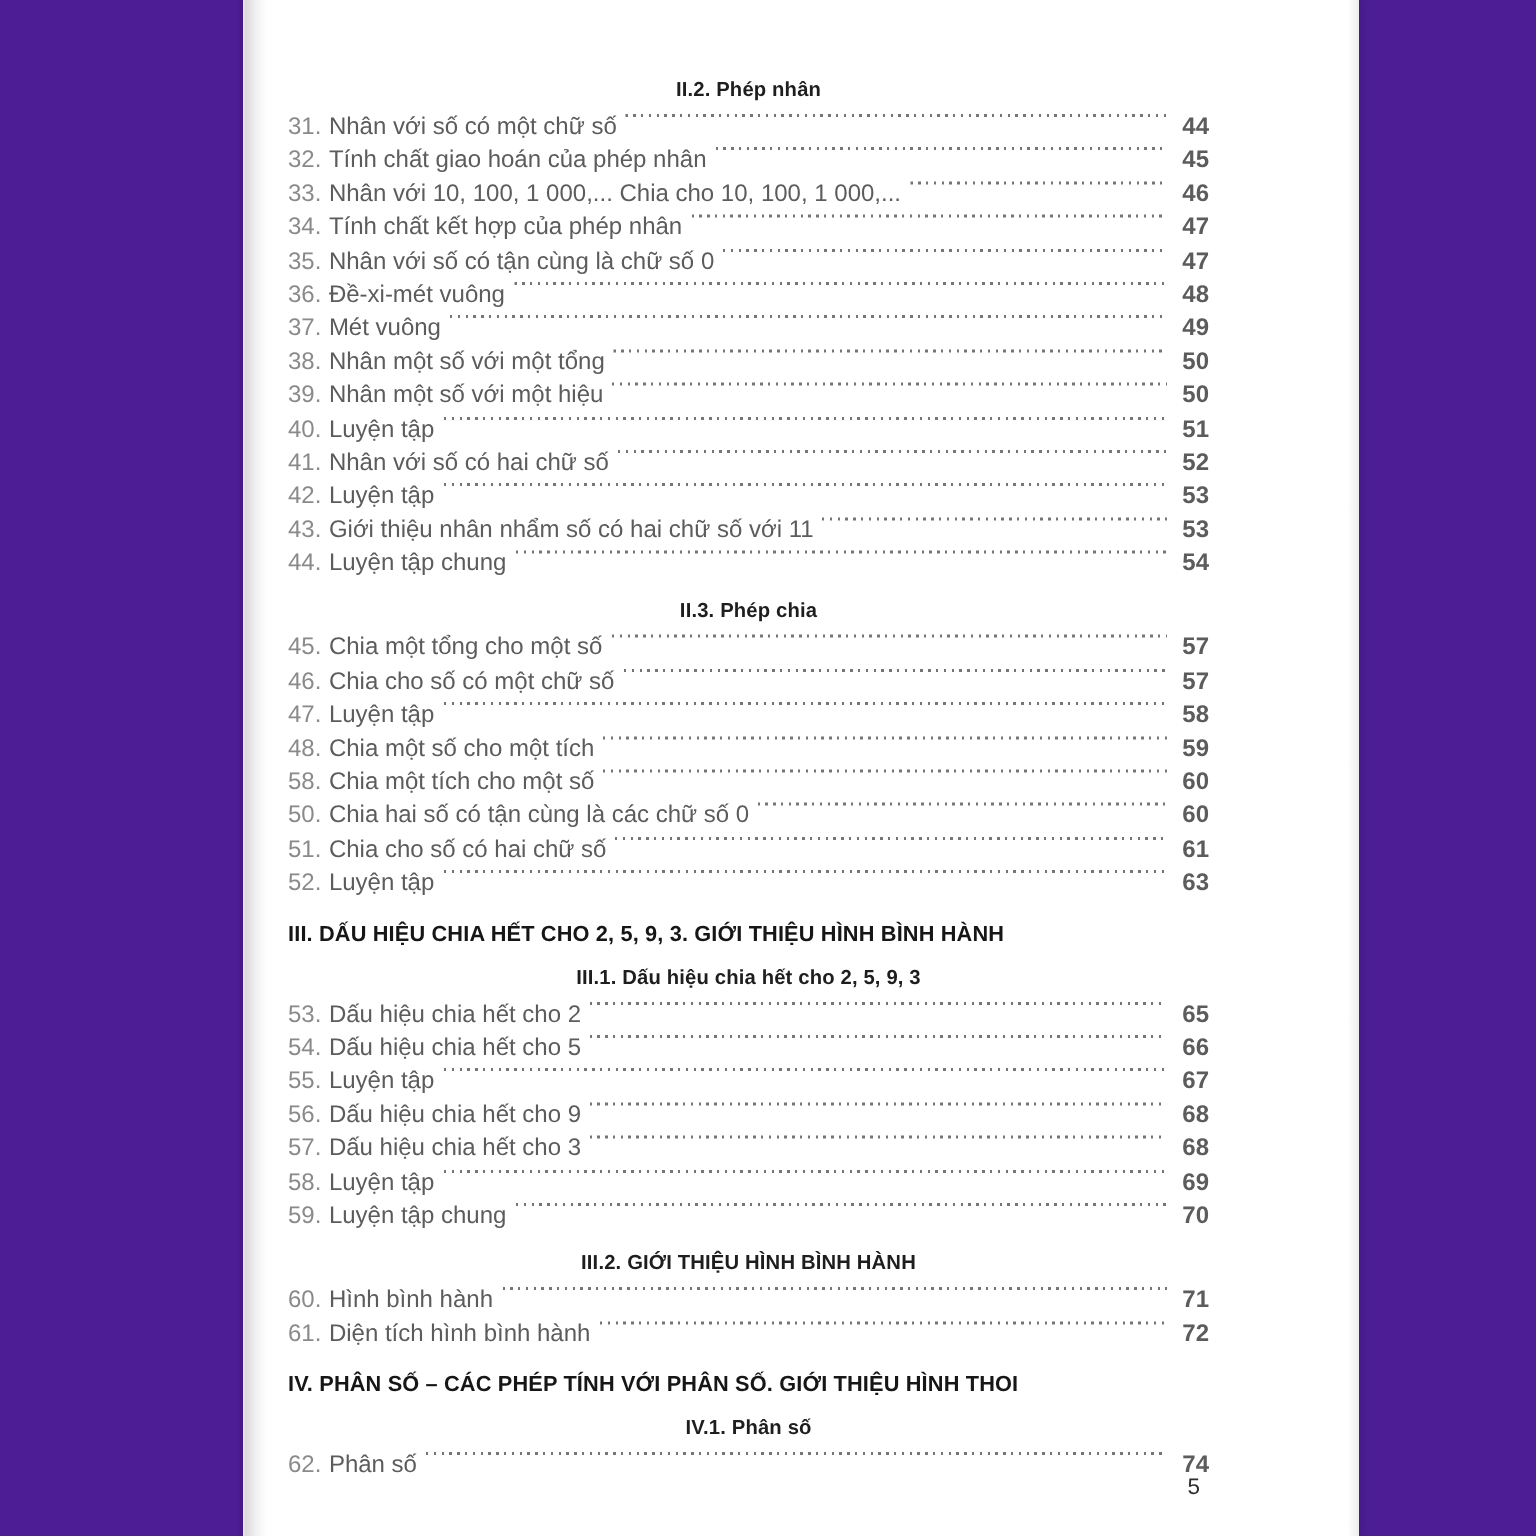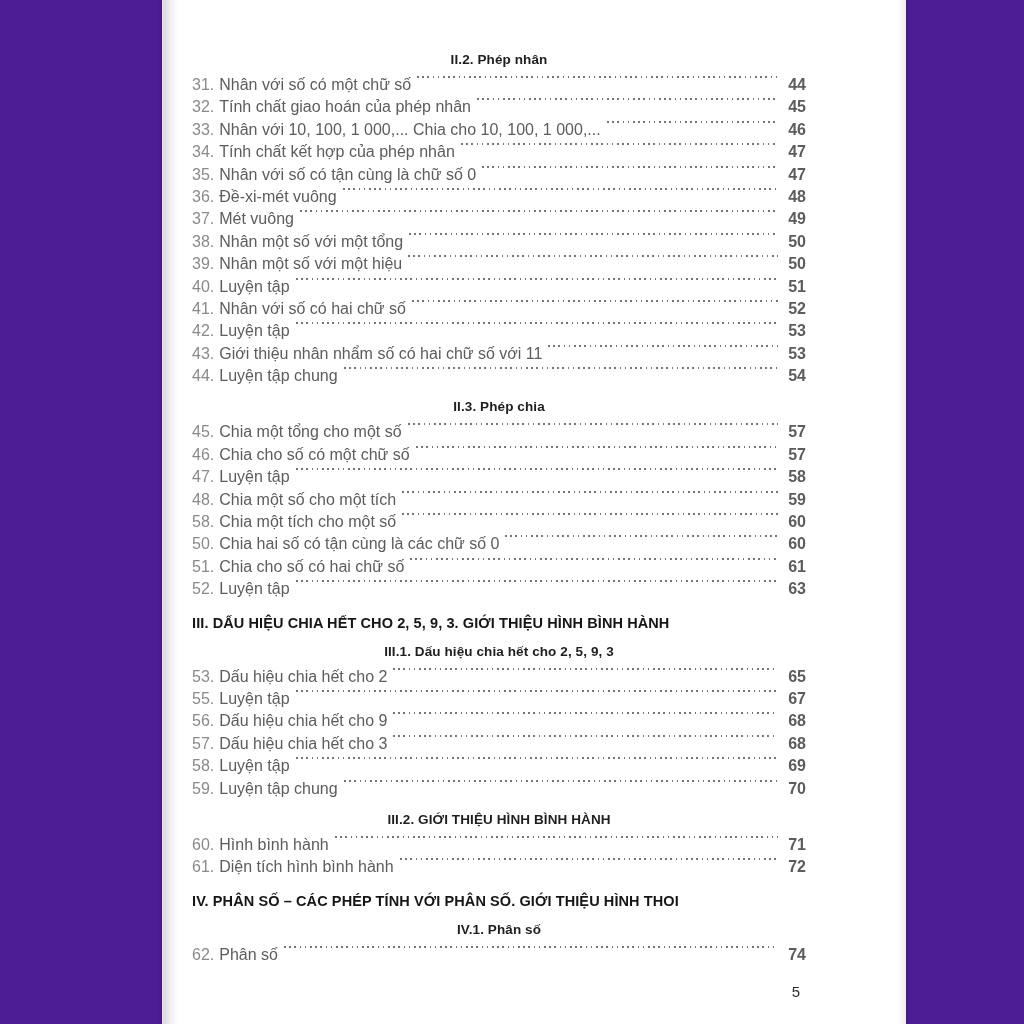--- a/index.html
+++ b/index.html
@@ -257,20 +257,26 @@
           </div>
           <div class="toc-heading-major">III. DẤU HIỆU CHIA HẾT CHO 2, 5, 9, 3. GIỚI THIỆU HÌNH BÌNH HÀNH</div>
           <div class="toc-heading-minor">III.1. Dấu hiệu chia hết cho 2, 5, 9, 3</div>
           <div class="toc-entry">
             <span class="entry-num">53.</span>
             <span class="entry-title">Dấu hiệu chia hết cho 2</span>
             <span class="dots"></span>
             <span class="entry-page">65</span>
           </div>
           <div class="toc-entry">
+            <span class="entry-num">54.</span>
+            <span class="entry-title">Dấu hiệu chia hết cho 5</span>
+            <span class="dots"></span>
+            <span class="entry-page">66</span>
+          </div>
+          <div class="toc-entry">
             <span class="entry-num">55.</span>
             <span class="entry-title">Luyện tập</span>
             <span class="dots"></span>
             <span class="entry-page">67</span>
           </div>
           <div class="toc-entry">
             <span class="entry-num">56.</span>
             <span class="entry-title">Dấu hiệu chia hết cho 9</span>
             <span class="dots"></span>
             <span class="entry-page">68</span>

